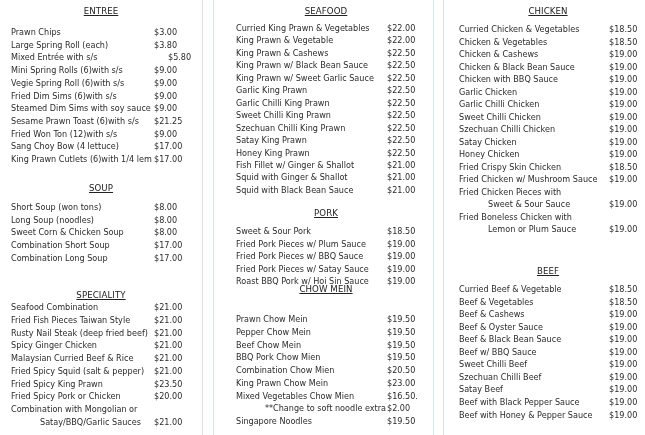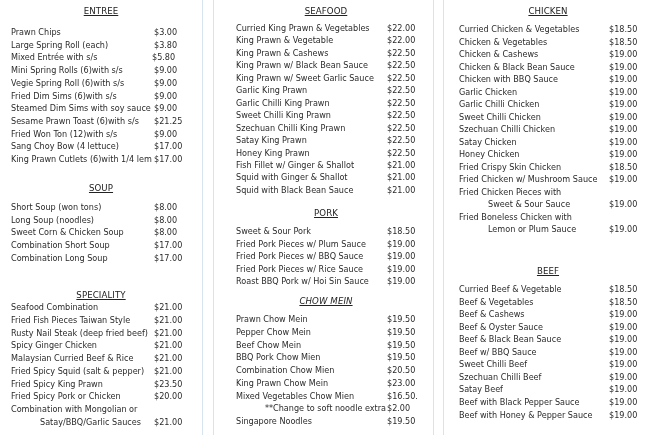--- a/index.html
+++ b/index.html
@@ -30,21 +30,21 @@
     <div class="row" style="left: 11px; top: 27px; width: 180px;">
       <span class="name">Prawn Chips</span>
       <span class="price" style="left: 143px;">$3.00</span>
     </div>
     <div class="row" style="left: 11px; top: 39.7px; width: 180px;">
       <span class="name">Large Spring Roll (each)</span>
       <span class="price" style="left: 143px;">$3.80</span>
     </div>
     <div class="row" style="left: 11px; top: 52.4px; width: 180px;">
       <span class="name">Mixed Entrée with s/s</span>
-      <span class="price" style="left: 141px;">$5.80</span>
+      <span class="price" style="left: 157px;">$5.80</span>
     </div>
     <div class="row" style="left: 11px; top: 65.1px; width: 180px;">
       <span class="name">Mini Spring Rolls (6)with s/s</span>
       <span class="price" style="left: 143px;">$9.00</span>
     </div>
     <div class="row" style="left: 11px; top: 77.8px; width: 180px;">
       <span class="name">Vegie Spring Roll (6)with s/s</span>
       <span class="price" style="left: 143px;">$9.00</span>
     </div>
     <div class="row" style="left: 11px; top: 90.5px; width: 180px;">
@@ -197,28 +197,28 @@
     </div>
     <div class="row" style="left: 236px; top: 238.5px; width: 185px;">
       <span class="name">Fried Pork Pieces w/ Plum Sauce</span>
       <span class="price" style="left: 151px;">$19.00</span>
     </div>
     <div class="row" style="left: 236px; top: 251px; width: 185px;">
       <span class="name">Fried Pork Pieces w/ BBQ Sauce</span>
       <span class="price" style="left: 151px;">$19.00</span>
     </div>
     <div class="row" style="left: 236px; top: 263.5px; width: 185px;">
-      <span class="name">Fried Pork Pieces w/ Rice Sauce</span>
+      <span class="name">Fried Pork Pieces w/ Satay Sauce</span>
       <span class="price" style="left: 151px;">$19.00</span>
     </div>
     <div class="row" style="left: 236px; top: 276px; width: 185px;">
       <span class="name">Roast BBQ Pork w/ Hoi Sin Sauce</span>
       <span class="price" style="left: 151px;">$19.00</span>
     </div>
-    <div class="heading" style="left: 266px; width: 120px; top: 296px; font-style: italic;">CHOW MEIN</div>
+    <div class="heading" style="left: 266px; width: 120px; top: 284px;">CHOW MEIN</div>
     <div class="row" style="left: 236px; top: 314px; width: 185px;">
       <span class="name">Prawn Chow Mein</span>
       <span class="price" style="left: 151px;">$19.50</span>
     </div>
     <div class="row" style="left: 236px; top: 326.75px; width: 185px;">
       <span class="name">Pepper Chow Mein</span>
       <span class="price" style="left: 151px;">$19.50</span>
     </div>
     <div class="row" style="left: 236px; top: 339.5px; width: 185px;">
       <span class="name">Beef Chow Mein</span>

